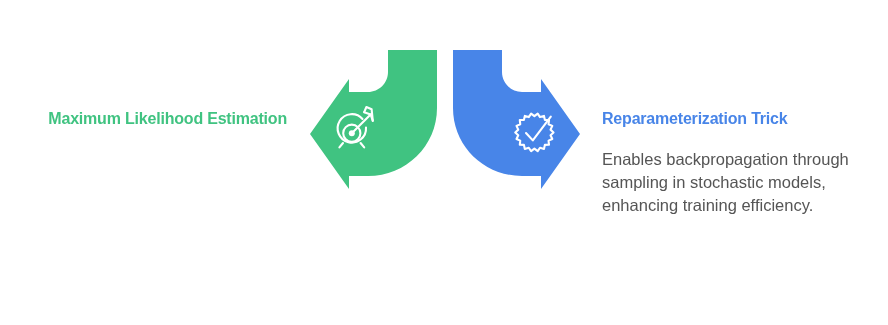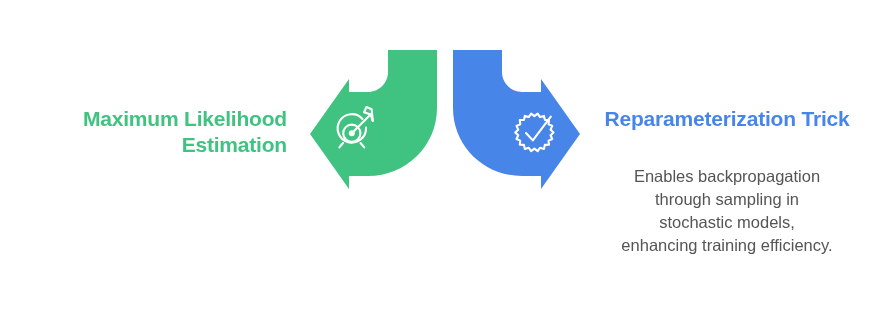--- a/index.html
+++ b/index.html
@@ -26,34 +26,34 @@
     top: 106px;
   }
   .panel-left {
     left: 20px;
     width: 267px;
     text-align: right;
   }
   .panel-right {
     left: 602px;
     width: 250px;
-    text-align: center;
+    text-align: left;
   }
   .panel-heading {
     margin: 0;
-    font-size: 21px;
+    font-size: 16px;
     line-height: 26px;
     font-weight: bold;
     letter-spacing: -0.2px;
   }
   .panel-left .panel-heading { color: #40c381; }
   .panel-right .panel-heading { color: #4885e8; }
 
   .panel-body {
-    margin: 17px;
+    margin: 0;
     padding-top: 16px;
     font-size: 16.5px;
     line-height: 23px;
     color: #555555;
     font-weight: normal;
   }
 
   
   .arrows {
     position: absolute;

